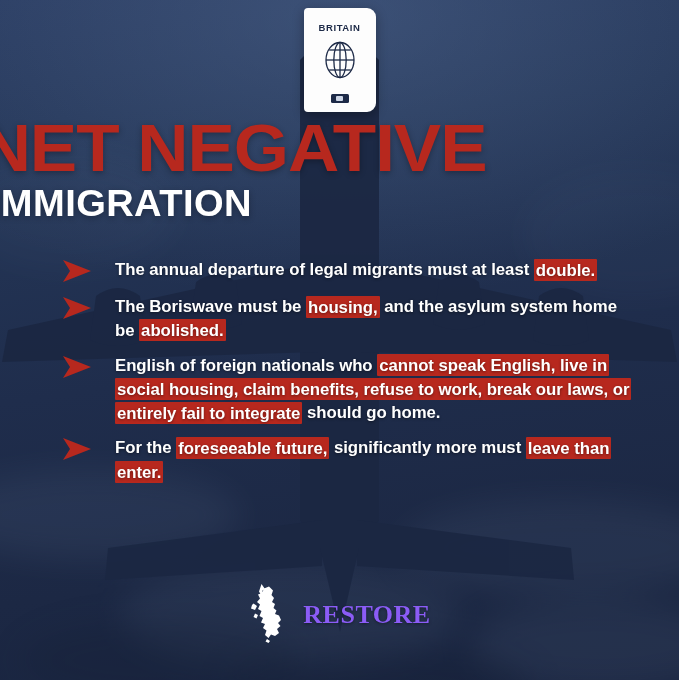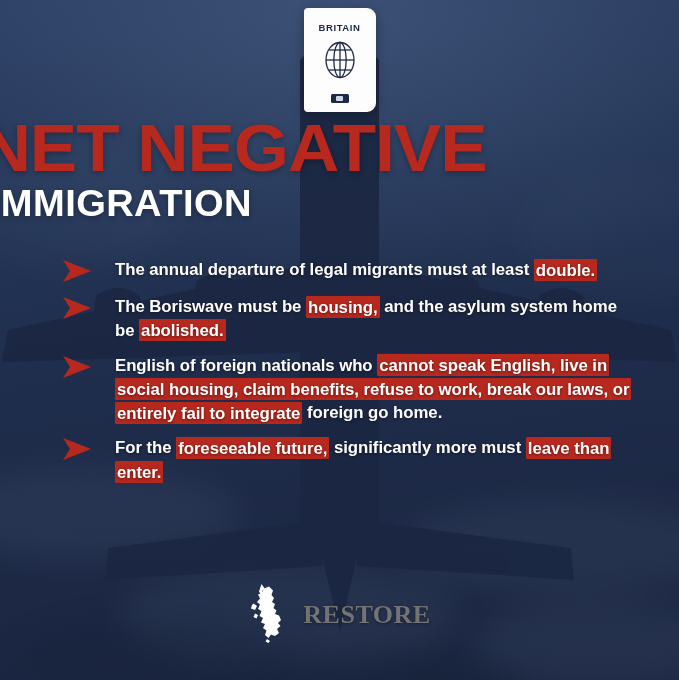--- a/index.html
+++ b/index.html
@@ -96,21 +96,21 @@
     border-radius:1px;
   }
 
   
   .logo{
     position:absolute;left:0;right:0;bottom:32px;
     display:flex;align-items:center;justify-content:center;gap:11px;z-index:4;
   }
   .logo-map{flex:0 0 auto;}
   .logo-words{
-    color:#737373;font-family:"Liberation Serif", serif;
+    color:#8b5cf6;font-family:"Liberation Serif", serif;
     font-weight:700;font-size:26px;line-height:1.02;letter-spacing:.5px;
     text-shadow:0 1px 3px rgba(0,0,0,.4);
   }
 </style>
 </head>
 <body>
 
 <div class="poster">
 
   <div class="bg-base"></div>
@@ -188,21 +188,21 @@
         </svg>
       </span>
       <span class="btext"><span>The Boriswave must be </span><mark>housing,</mark><span> and the asylum system home be </span><mark>abolished.</mark></span>
     </div>
     <div class="bullet">
       <span class="arrow">
         <svg width="30" height="24" viewBox="0 0 30 24" aria-hidden="true">
           <path d="M1 1 L29 12 L1 23 L8 12 Z" fill="#b7281e"></path>
         </svg>
       </span>
-      <span class="btext"><span>English of foreign nationals who </span><mark>cannot speak English, live in social housing, claim benefits, refuse to work, break our laws, or entirely fail to integrate</mark><span> foreign go home.</span></span>
+      <span class="btext"><span>English of foreign nationals who </span><mark>cannot speak English, live in social housing, claim benefits, refuse to work, break our laws, or entirely fail to integrate</mark><span> should go home.</span></span>
     </div>
     <div class="bullet">
       <span class="arrow">
         <svg width="30" height="24" viewBox="0 0 30 24" aria-hidden="true">
           <path d="M1 1 L29 12 L1 23 L8 12 Z" fill="#b7281e"></path>
         </svg>
       </span>
       <span class="btext"><span>For the </span><mark>foreseeable future,</mark><span> significantly more must </span><mark>leave than enter.</mark></span>
     </div>
   </div>

